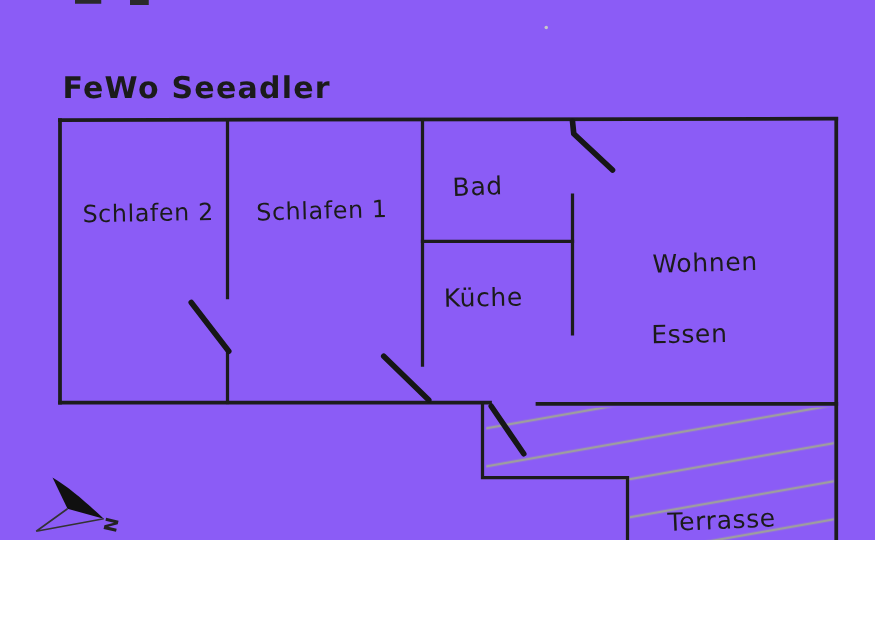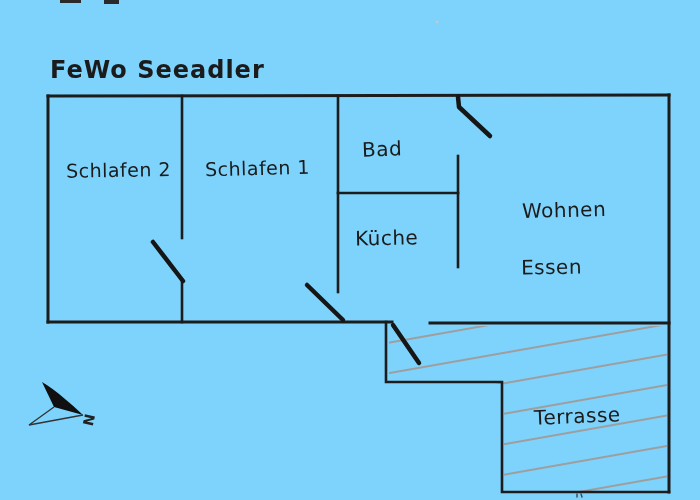--- a/index.html
+++ b/index.html
@@ -3,22 +3,22 @@
 <meta charset="utf-8">
 <style>
   html, body {
     margin: 0;
     padding: 0;
     background: #ffffff;
   }
   .sheet {
     position: relative;
     width: 700px;
-    height: 500px;
-    background: #7dd3fc;
+    height: 432px;
+    background: #8b5cf6;
     overflow: hidden;
     font-family: "DejaVu Sans", sans-serif;
   }
   svg { display: block; }
   .wall {
     stroke: #1c1c1c;
     stroke-width: 3;
     fill: none;
     stroke-linecap: square;
   }

